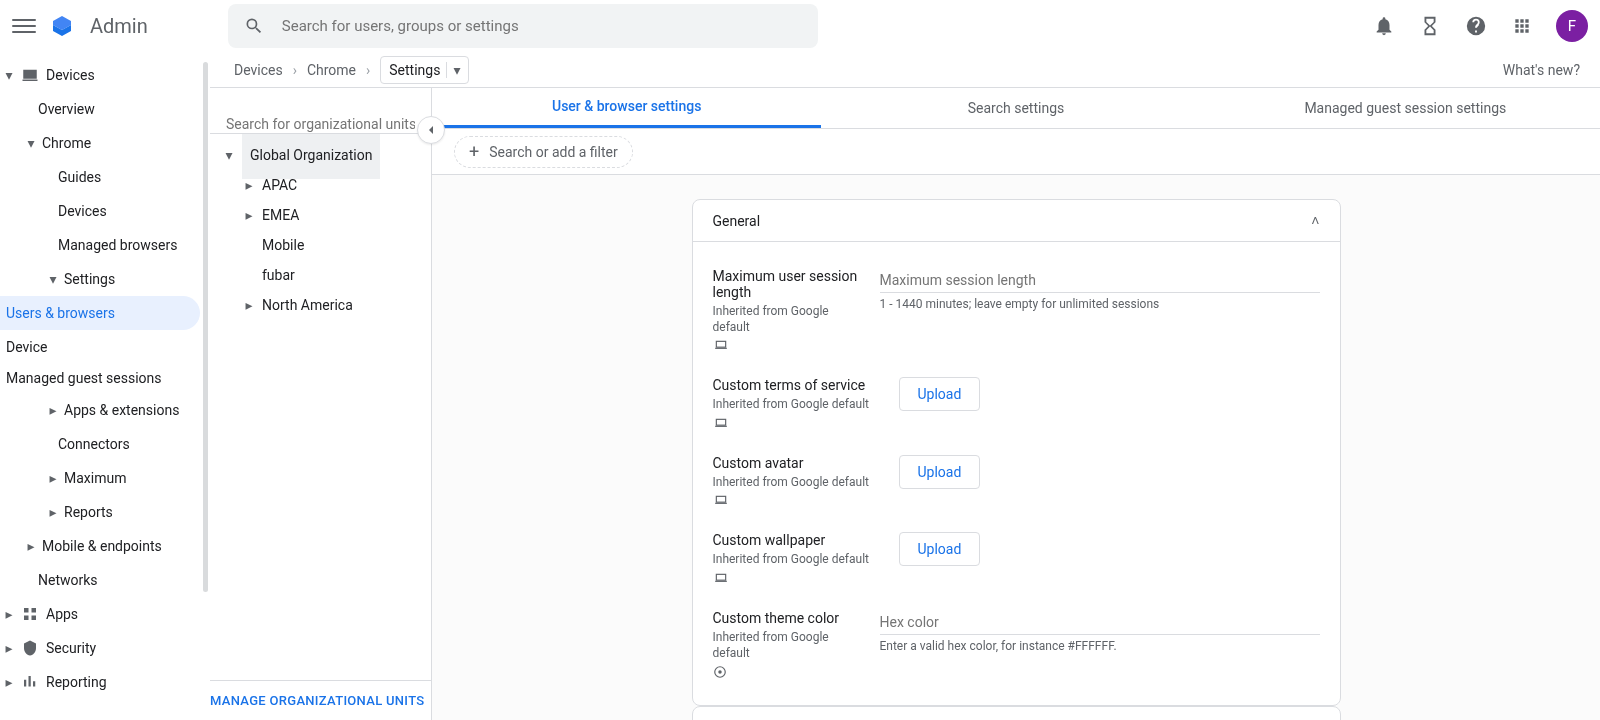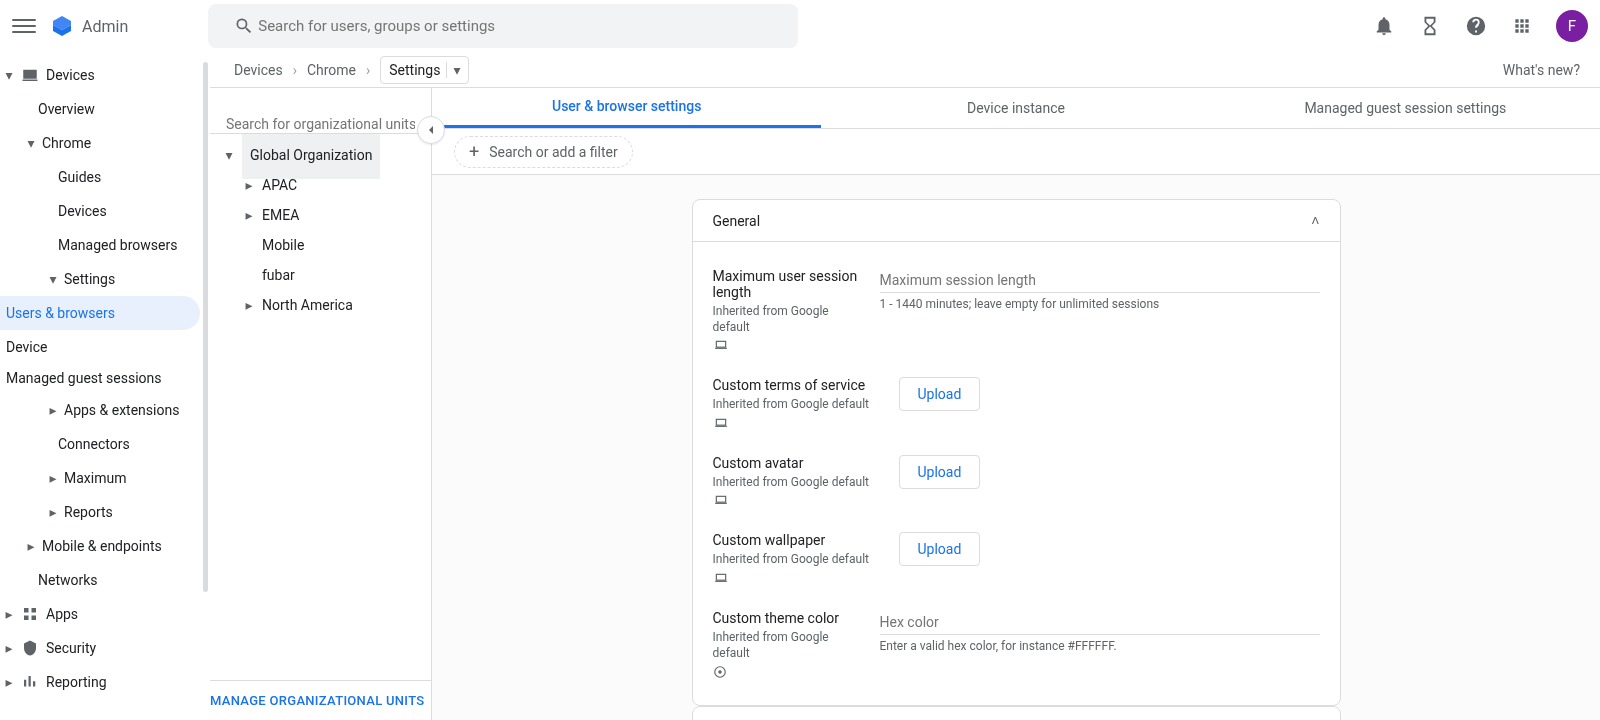--- a/index.html
+++ b/index.html
@@ -11,23 +11,23 @@
     --grey-bg:#f1f3f4;
     --grey-bg2:#eef0f2;
   }
   *{box-sizing:border-box;font-family:Roboto,Arial,Helvetica,sans-serif}
   body{margin:0;background:var(--bg);color:var(--text);font-size:14px;width:1600px;height:720px;overflow:hidden}
 
   
   .topbar{display:flex;align-items:center;height:52px;padding:0 12px}
   .hamburger{width:24px;height:24px;display:flex;flex-direction:column;justify-content:center;gap:4px;margin-right:14px;cursor:pointer}
   .hamburger span{height:2px;background:#5f6368;border-radius:1px}
-  .logo{display:flex;align-items:center;gap:8px;font-size:16px;color:var(--text2);margin-right:80px}
+  .logo{display:flex;align-items:center;gap:16px;font-size:20px;color:var(--text2);margin-right:80px}
   .logo-mark{width:24px;height:24px;position:relative}
-  .search{flex:0 0 590px;display:flex;align-items:center;background:var(--grey-bg);border-radius:8px;height:44px;padding:0 24px;}
+  .search{flex:0 0 590px;display:flex;align-items:center;background:var(--grey-bg);border-radius:8px;height:44px;padding:0 14px;gap:14px}
   .search input{border:none;background:transparent;outline:none;font-size:15px;flex:1;color:var(--text)}
   .top-right{margin-left:auto;display:flex;align-items:center;gap:22px}
   .icon24{width:24px;height:24px;display:inline-flex;align-items:center;justify-content:center;color:var(--text2)}
   .avatar{width:32px;height:32px;border-radius:50%;background:#7b1fa2;color:#fff;display:flex;align-items:center;justify-content:center;font-size:15px}
 
   
   .content{display:flex;height:calc(720px - 52px)}
 
   
   .leftnav{width:210px;padding-top:6px;border-right:1px solid transparent;overflow-y:auto}
@@ -294,21 +294,21 @@
         <div class="collapse-btn">
           <svg viewBox="0 0 24 24" width="16" height="16">
               <path fill="#5f6368" d="M15 6l-6 6 6 6"></path>
             </svg>
         </div>
       </div>
 
       <div class="settings">
         <div class="tabs">
           <div class="tab active"><span>User &amp; browser settings</span></div>
-          <div class="tab"><span>Device instance</span></div>
+          <div class="tab"><span>Search settings</span></div>
           <div class="tab"><span>Managed guest session settings</span></div>
         </div>
         <div class="filterbar">
           <div class="filter-pill">
             <span style="font-size:18px;color:#5f6368">+</span>
             <span>Search or add a filter</span>
           </div>
         </div>
 
         <div class="scroll">

